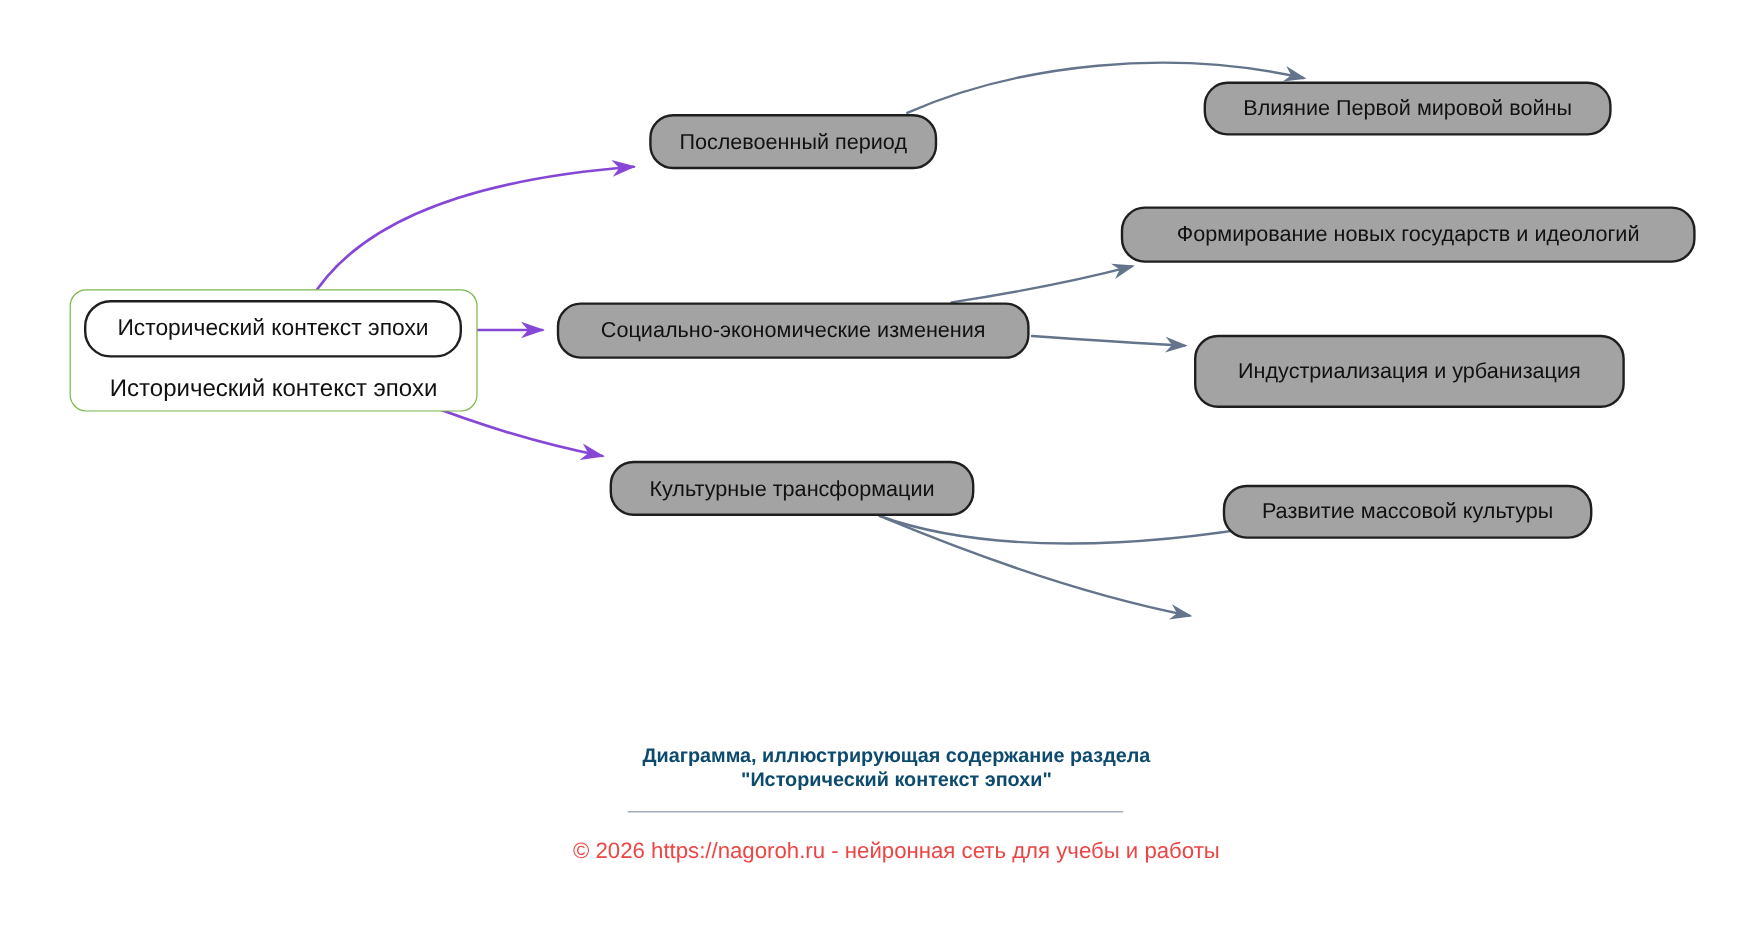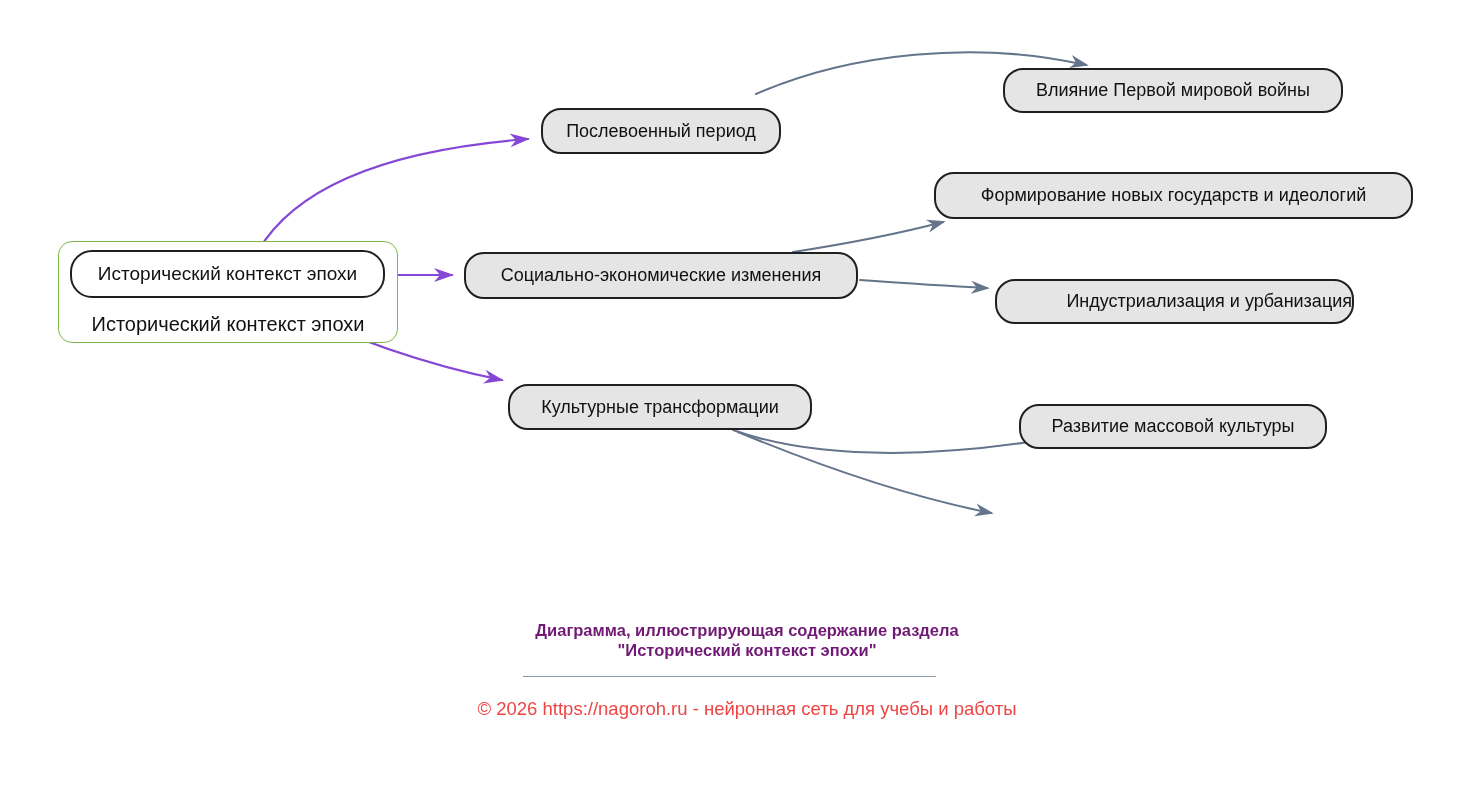--- a/index.html
+++ b/index.html
@@ -13,21 +13,21 @@
   }
   #edges {
     position: absolute;
     left: 0; top: 0;
     width: 1460px; height: 793px;
     pointer-events: none;
   }
   .node {
     position: absolute;
     box-sizing: border-box;
-    background: #e5e5e5;
+    background: #a3a3a3;
     border: 2px solid #1f1f1f;
     border-radius: 20px;
     display: flex;
     align-items: center;
     justify-content: center;
     white-space: nowrap;
     font-size: 18px;
     color: #111111;
   }
   .root-group {
@@ -57,21 +57,21 @@
     font-size: 20px;
     color: #111111;
   }
   .footer-caption {
     position: absolute;
     left: 380px; top: 621px; width: 734px;
     text-align: center;
     font-weight: bold;
     font-size: 16.5px;
     line-height: 19.5px;
-    color: #701a75;
+    color: #0c4a6e;
   }
   .footer-divider {
     position: absolute;
     left: 523px; top: 676px; width: 413px;
     border-top: 1.6px solid #8d9aab;
   }
   .footer-copyright {
     position: absolute;
     left: 380px; top: 698px; width: 734px;
     text-align: center;
@@ -106,41 +106,41 @@
   <div class="root-group" style="left:58px; top:241px; width:340px; height:102px;"></div>
 
   <div class="root-node" style="left:70px; top:250px; width:315px; height:48px;">
     <span>Исторический контекст эпохи</span>
   </div>
 
   <div class="root-sublabel" style="left:58px; top:313px; width:340px;">
     <span>Исторический контекст эпохи</span>
   </div>
 
-  <div class="node" style="left:541px; top:108px; width:240px; height:46px;">
+  <div class="node" style="left:541px; top:95px; width:240px; height:46px;">
     <span>Послевоенный период</span>
   </div>
 
   <div class="node" style="left:508px; top:384px; width:304px; height:46px;">
     <span>Культурные трансформации</span>
   </div>
 
   <div class="node" style="left:464px; top:252px; width:394px; height:47px;">
     <span>Социально-экономические изменения</span>
   </div>
 
   <div class="node" style="left:1003px; top:68px; width:340px; height:45px;">
     <span>Влияние Первой мировой войны</span>
   </div>
 
   <div class="node" style="left:934px; top:172px; width:479px; height:47px;justify-content:center;">
     <span>Формирование новых государств и идеологий</span>
   </div>
 
-  <div class="node" style="left:995px; top:279px; width:359px; height:45px;justify-content:flex-end;">
+  <div class="node" style="left:995px; top:279px; width:359px; height:61px;">
     <span>Индустриализация и урбанизация</span>
   </div>
 
   <div class="node" style="left:1019px; top:404px; width:308px; height:45px;">
     <span>Развитие массовой культуры</span>
   </div>
 
 
   <div class="footer-caption">
     <div>Диаграмма, иллюстрирующая содержание раздела</div>

